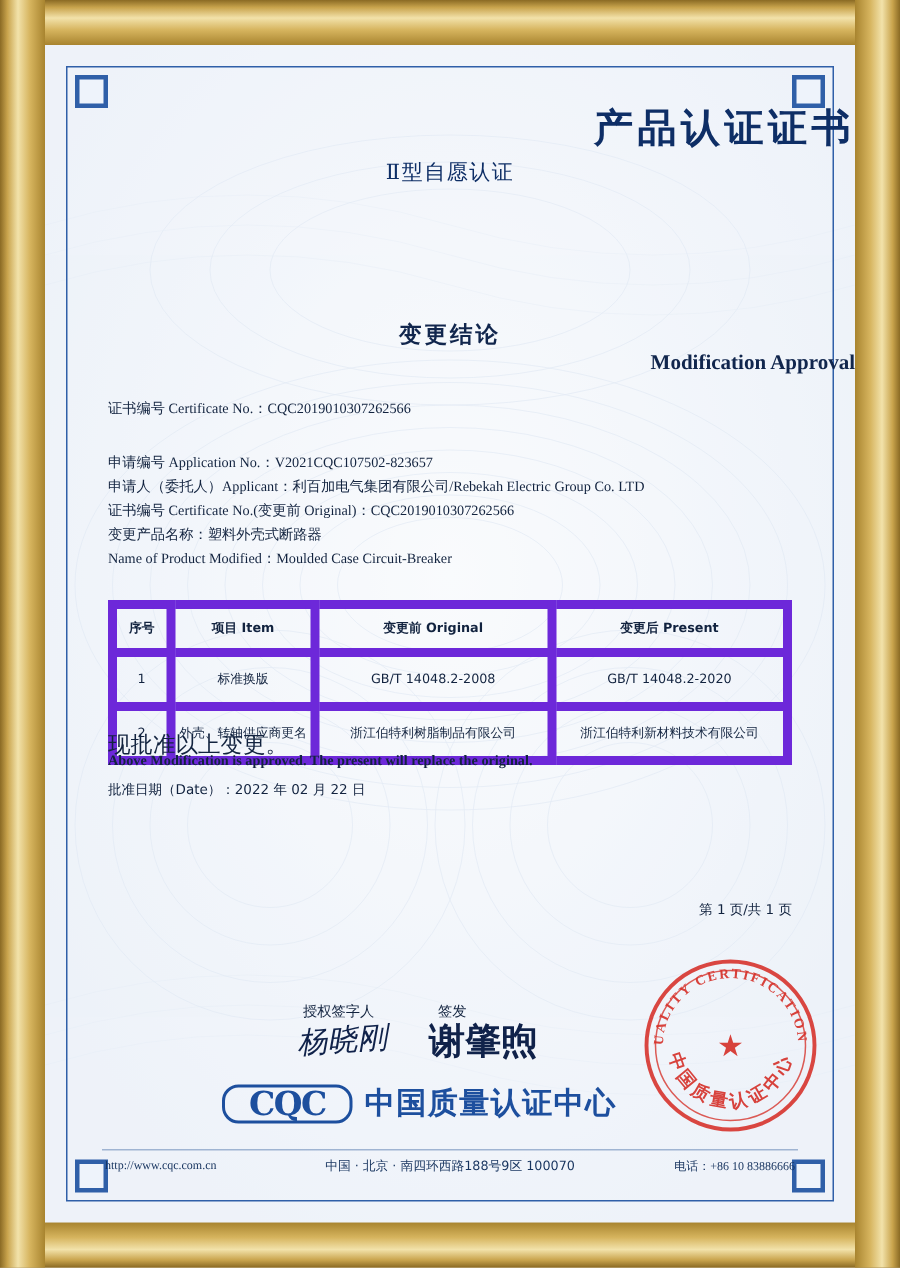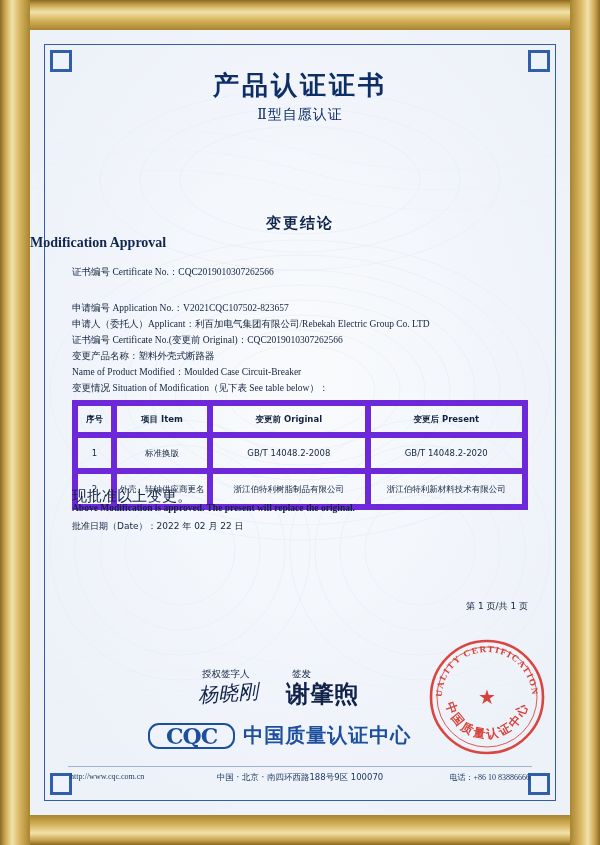--- a/index.html
+++ b/index.html
@@ -89,21 +89,21 @@
   .content {
     position: absolute;
     left: 0; top: 0;
     width: 540px;
     height: 785px;
   }
 
   .title-main {
     position: absolute;
     top: 38px; left: 0; width: 540px;
-    text-align: center;
+    text-align: right;
     font-size: 26px;
     font-weight: bold;
     letter-spacing: 3px;
     color: #0e2e66;
     font-family: "DejaVu Serif", serif;
   }
   .title-sub {
     position: absolute;
     top: 76px; left: 0; width: 540px;
     text-align: center;
@@ -119,21 +119,21 @@
     text-align: center;
     font-size: 15px;
     font-weight: bold;
     color: #11264d;
     letter-spacing: 2px;
     font-family: "DejaVu Serif", serif;
   }
   .sec-title-en {
     position: absolute;
     top: 205px; left: 0; width: 540px;
-    text-align: left;
+    text-align: right;
     font-size: 14px;
     font-weight: bold;
     color: #11264d;
     font-family: "Liberation Serif", serif;
   }
 
   .field {
     position: absolute;
     left: 42px;
     font-size: 9.5px;
@@ -368,21 +368,20 @@
 
       <div class="sec-title-cn">变更结论</div>
       <div class="sec-title-en">Modification Approval</div>
 
       <div class="field f-certno">证书编号 Certificate No.：CQC2019010307262566</div>
       <div class="field f-appno">申请编号 Application No.：V2021CQC107502-823657</div>
       <div class="field f-applicant">申请人（委托人）Applicant：利百加电气集团有限公司/Rebekah Electric Group Co. LTD</div>
       <div class="field f-certno2">证书编号 Certificate No.(变更前 Original)：CQC2019010307262566</div>
       <div class="field f-prodcn">变更产品名称：塑料外壳式断路器</div>
       <div class="field f-proden">Name of Product Modified：Moulded Case Circuit-Breaker</div>
-      <div class="field f-situation">变更情况 Situation of Modification（见下表 See table below）：</div>
 
       <table class="mod-table">
         <thead>
           <tr>
             <th class="col-idx">序号</th>
             <th class="col-item">项目 Item</th>
             <th class="col-orig">变更前 Original</th>
             <th class="col-pres">变更后 Present</th>
           </tr>
         </thead>

